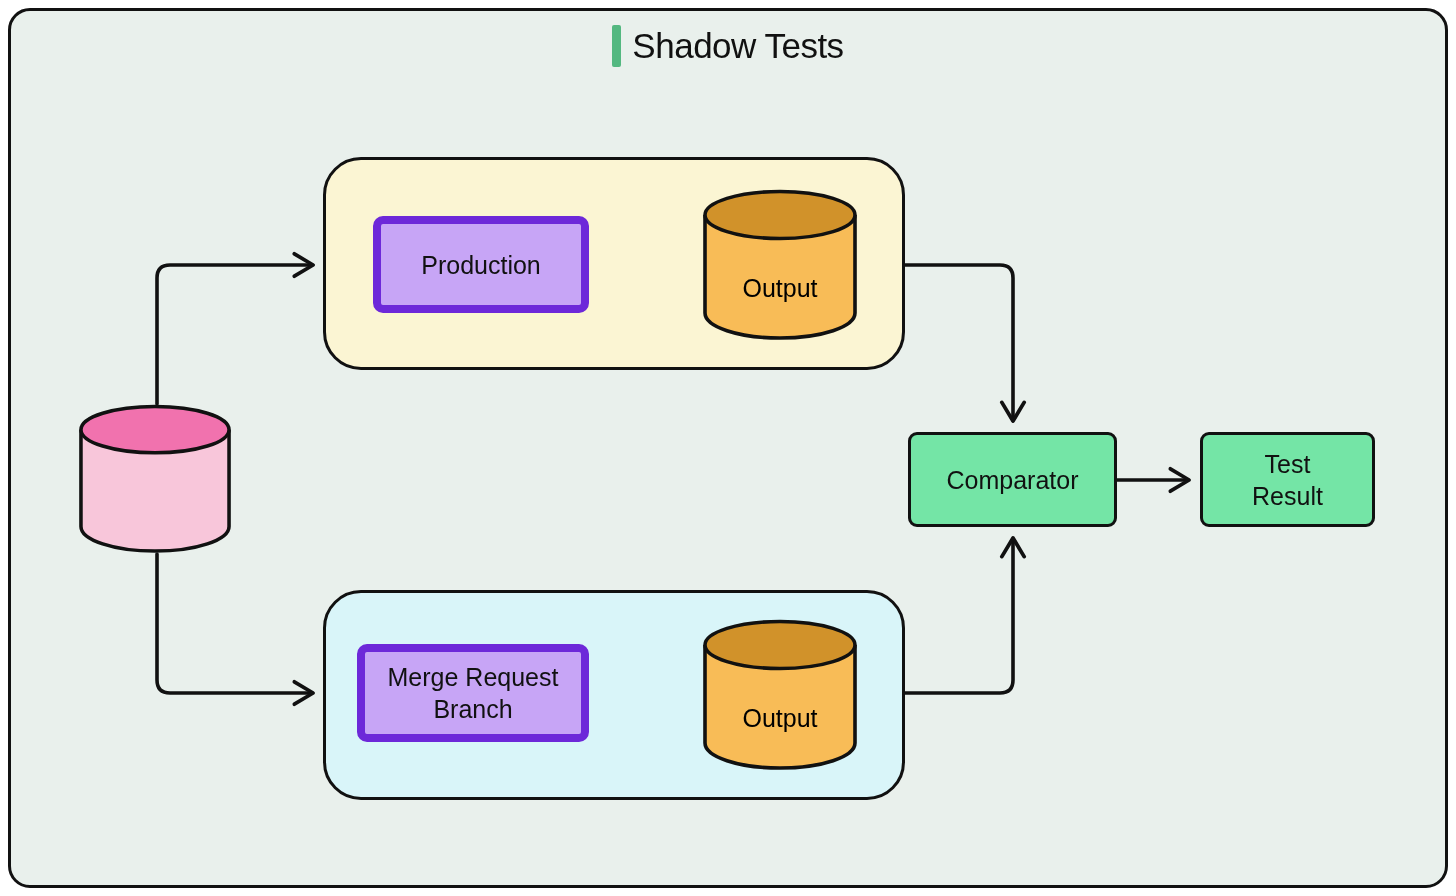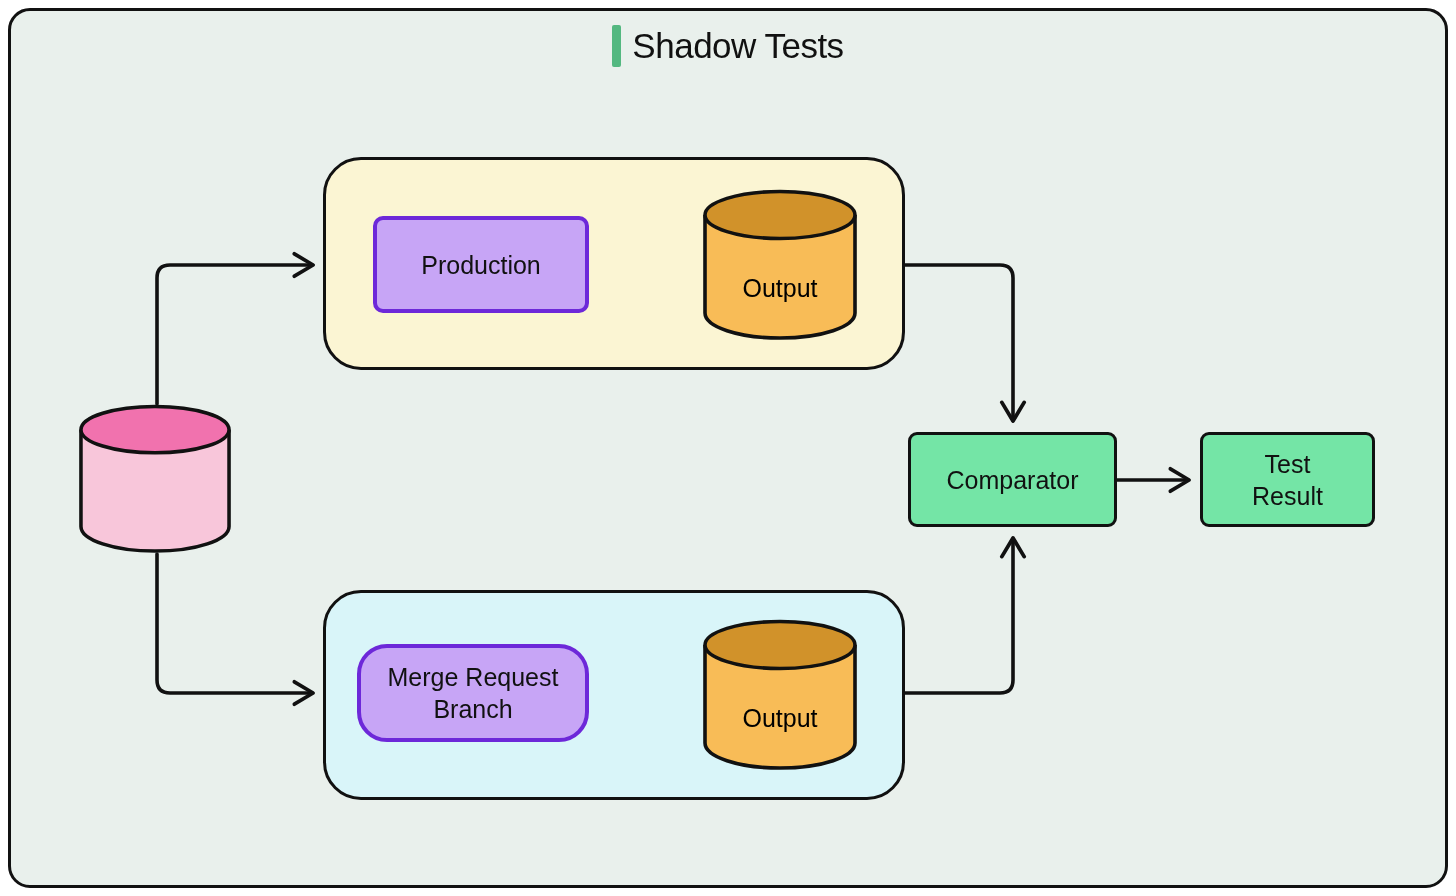--- a/index.html
+++ b/index.html
@@ -26,27 +26,27 @@
   .group {
     position: absolute; border: 3px solid #111111; border-radius: 38px;
   }
   .group.yellow { left: 323px; top: 157px; width: 582px; height: 213px; background: #fbf5d3; }
   .group.cyan   { left: 323px; top: 590px; width: 582px; height: 210px; background: #d9f5f9; }
   .node-box {
     position: absolute; display: flex; align-items: center; justify-content: center;
     text-align: center; font-size: 25px; color: #111111; line-height: 1.28;
   }
   .purple-box {
-    background: #c7a5f6; border: 4px solid #6d28d9; border-radius: 10px;
+    background: #c7a5f6; border: 8px solid #6d28d9; border-radius: 10px;
   }
   .green-box {
     background: #74e5a6; border: 3.5px solid #111111; border-radius: 9px;
   }
   .box-production { left: 373px; top: 216px; width: 216px; height: 97px; }
-  .box-mrb        { left: 357px; top: 644px; width: 232px; height: 98px; padding: 0 14px; border-radius: 30px; }
+  .box-mrb        { left: 357px; top: 644px; width: 232px; height: 98px; padding: 0 14px; }
   .box-comparator { left: 908px; top: 432px; width: 209px; height: 95px; }
   .box-testresult { left: 1200px; top: 432px; width: 175px; height: 95px; padding: 0 30px; }
   .cylinder { position: absolute; }
   .cyl-input   { left: 78px;  top: 403px; width: 154px; height: 152px; }
   .cyl-output1 { left: 702px; top: 188px; width: 156px; height: 154px; }
   .cyl-output2 { left: 702px; top: 618px; width: 156px; height: 154px; }
   .cylinder svg { position: absolute; left: 0; top: 0; width: 100%; height: 100%; }
   .cyl-label {
     position: absolute; left: 0; width: 100%; top: 38%;
     display: flex; align-items: center; justify-content: center; text-align: center;

